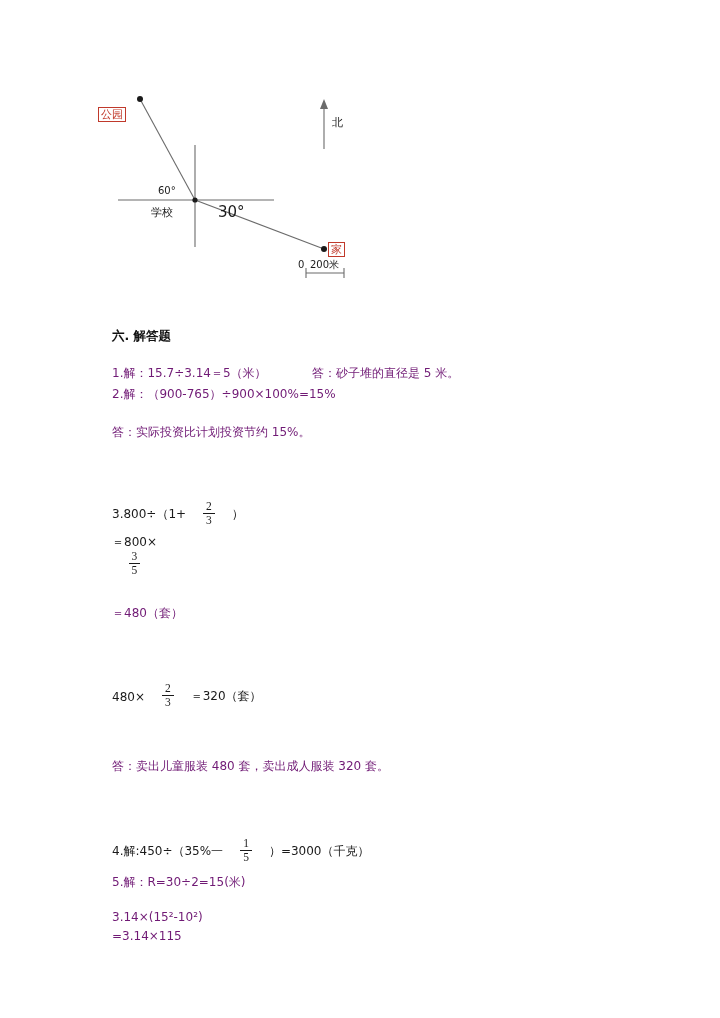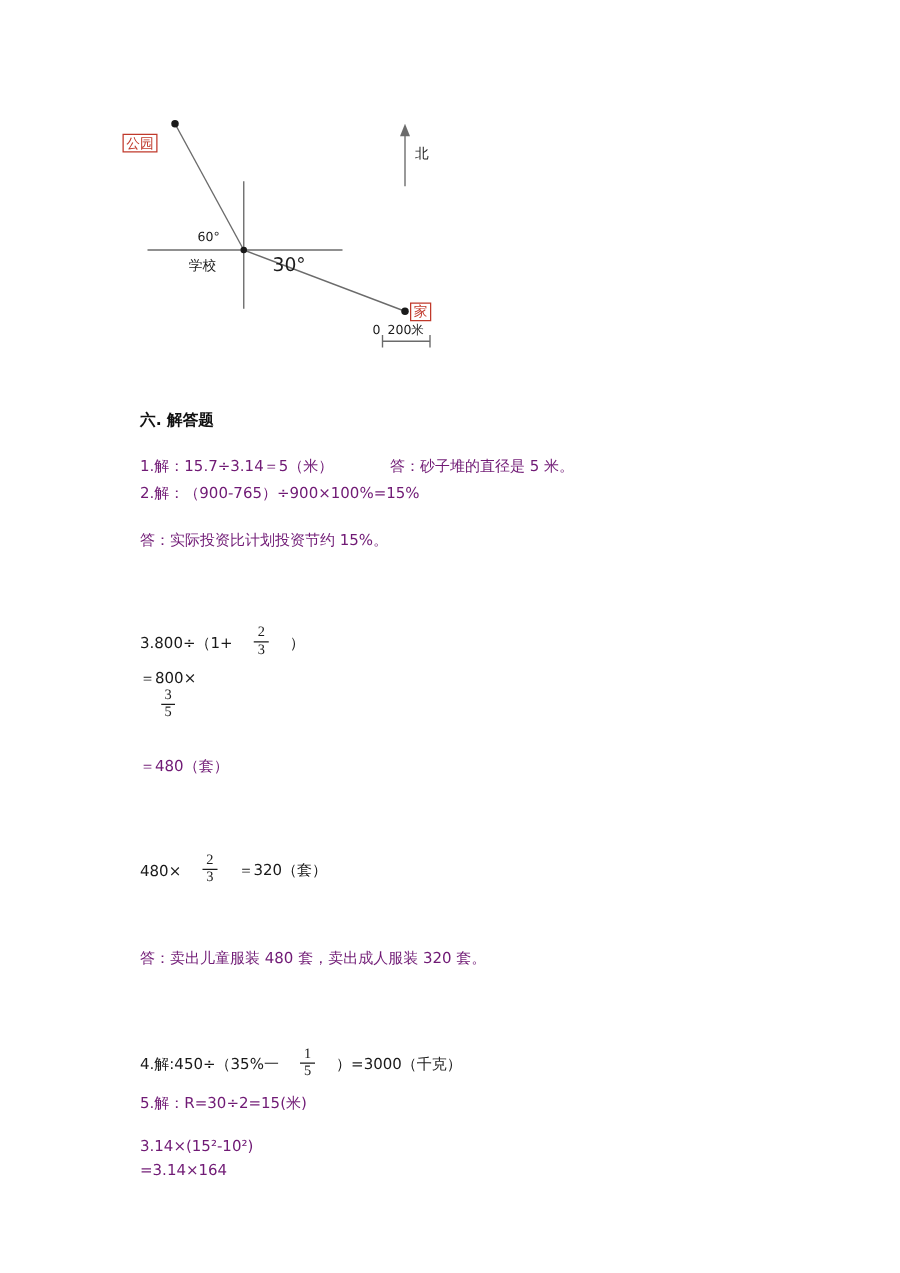--- a/index.html
+++ b/index.html
@@ -186,15 +186,15 @@
       <span class="den">5</span>
     </span>
     <span class="gap"></span>
     <span class="cjk">）=3000（千克）</span>
   </div>
 
   <div class="line cjk" style="left:112px; top:858px;">5.解：R=30÷2=15(米)</div>
 
   <div class="line cjk" style="left:112px; top:893px;">3.14×(15²-10²)</div>
 
-  <div class="line cjk" style="left:112px; top:912px;">=3.14×164</div>
+  <div class="line cjk" style="left:112px; top:912px;">=3.14×115</div>
 
 </div>
 
 </body></html>

